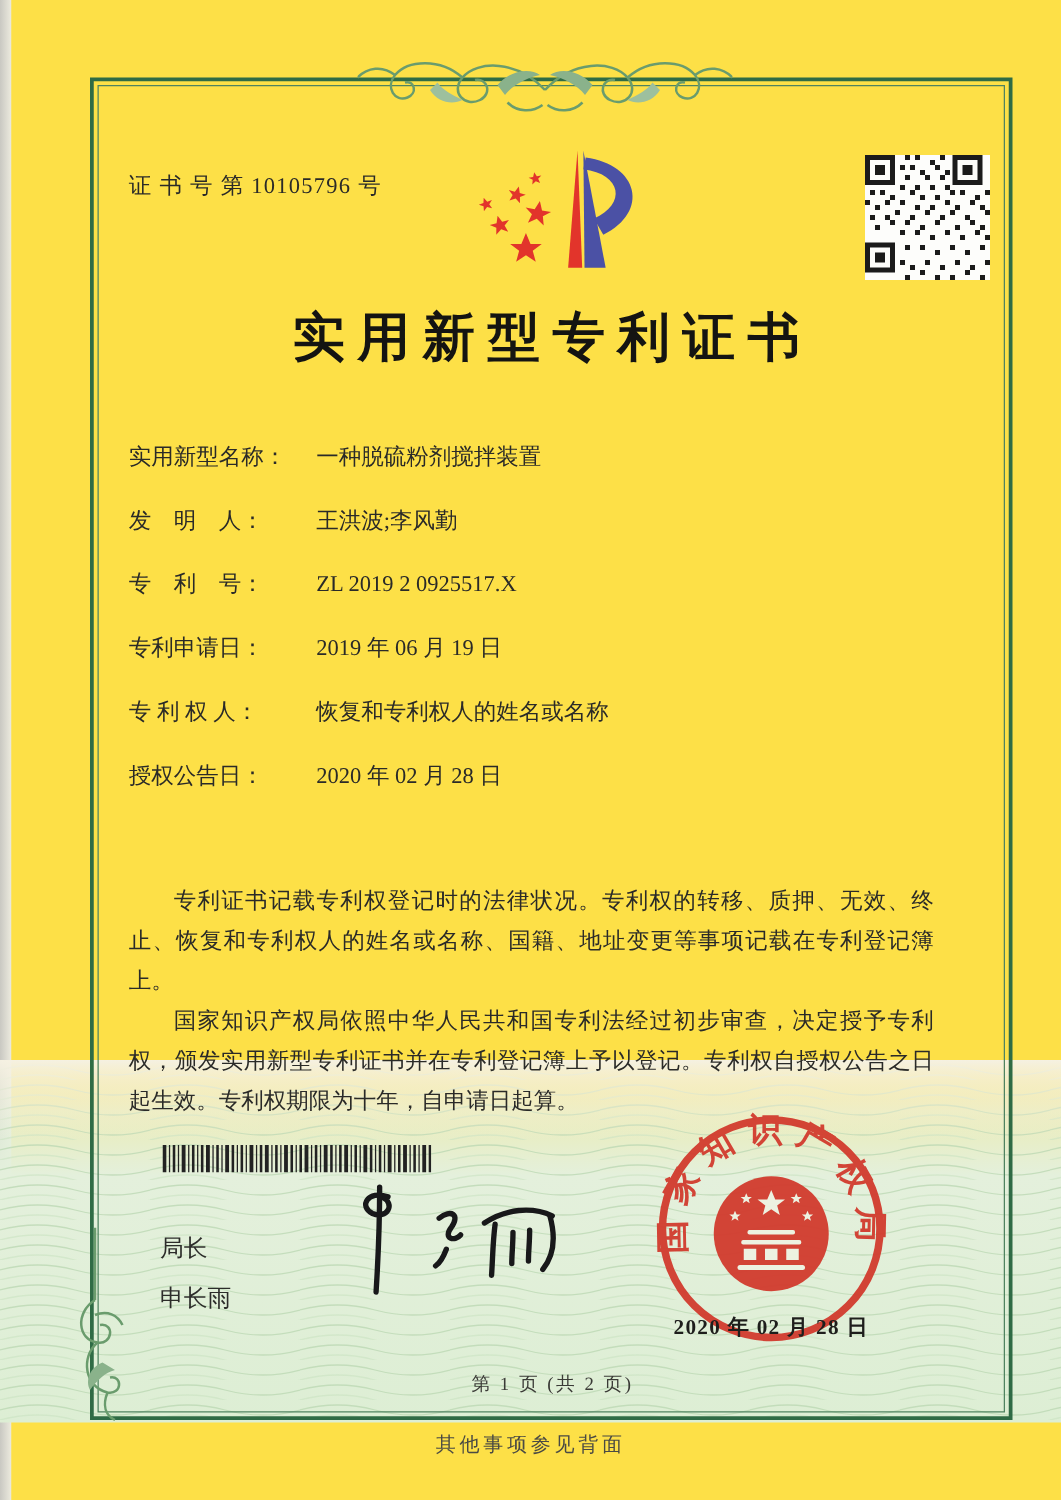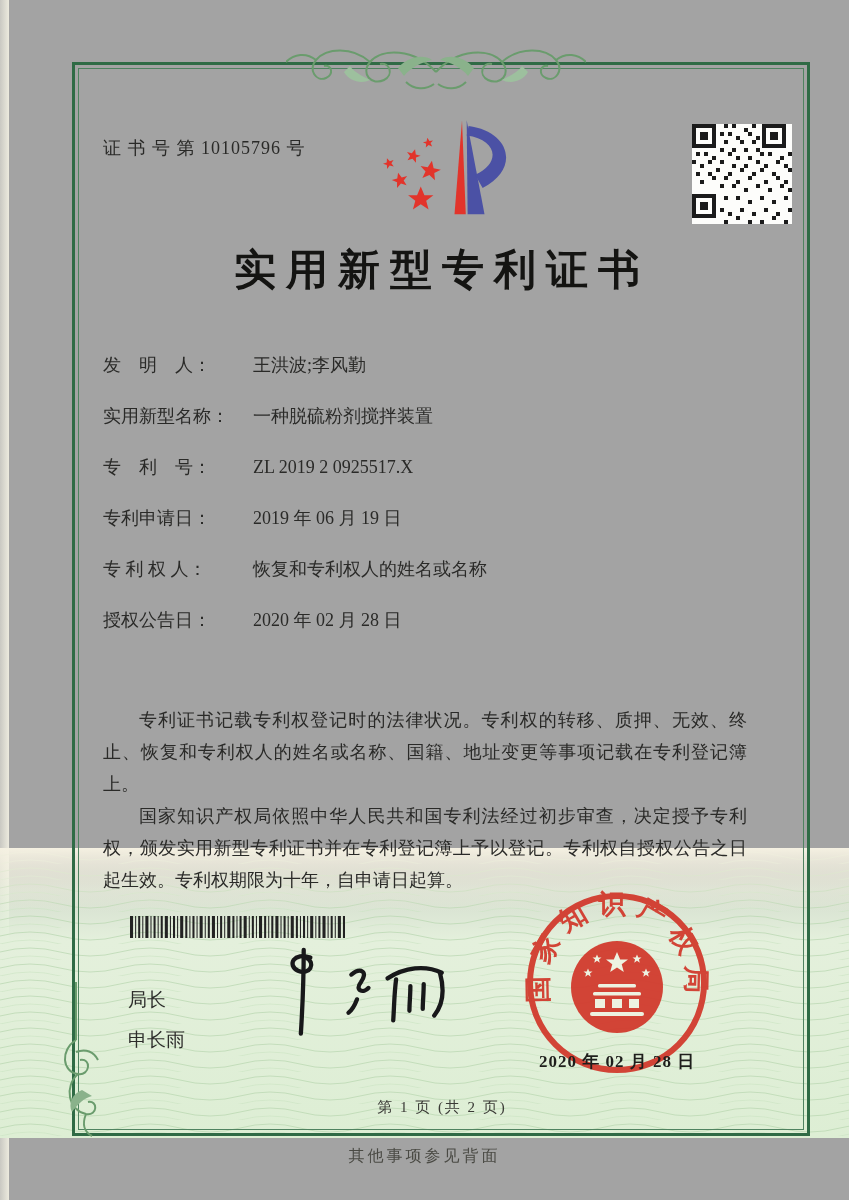--- a/index.html
+++ b/index.html
@@ -1,16 +1,16 @@
 <!DOCTYPE html>
 <html><head>
 <meta charset="utf-8">
 <style>
   html,body{margin:0;padding:0;background:#e8e6de;}
-  .page{position:relative;width:849px;height:1200px;background:#a3a3a3;overflow:hidden;
+  .page{position:relative;width:849px;height:1200px;background:#fde047;overflow:hidden;
         font-family:"Liberation Serif","DejaVu Serif",serif;color:#2a2a28;}
   .scan-edge{position:absolute;left:0;top:0;width:9px;height:100%;
         background:linear-gradient(90deg,#c9c8c2,#eceade);z-index:0;}
 
   
   .band{position:absolute;left:0;top:848px;width:849px;height:290px;z-index:1;
         background:linear-gradient(180deg,rgba(228,240,220,0) 0%,rgba(228,240,220,.75) 14%,#e4f0dc 32%,#ddeed4 100%);}
   .band svg{position:absolute;left:0;top:0;}
 
   
@@ -145,26 +145,26 @@
                M32,72h4v4h-4z M44,72h4v4h-4z M56,76h4v4h-4z M68,72h4v4h-4z M80,76h4v4h-4z M92,72h4v4h-4z
                M28,84h4v4h-4z M36,88h4v4h-4z M48,84h4v4h-4z M60,88h4v4h-4z M72,84h4v4h-4z M84,88h4v4h-4z M96,84h4v4h-4z
                M32,96h4v4h-4z M44,92h4v4h-4z M56,96h4v4h-4z M68,96h4v4h-4z M80,92h4v4h-4z M92,96h4v4h-4z"></path>
     </g>
   </svg>
 
   <h1 class="doc-title">实用新型专利证书</h1>
 
   <div class="fields">
     <div class="frow">
+      <span class="flabel">实用新型名称：</span>
+      <span class="fvalue">一种脱硫粉剂搅拌装置</span>
+    </div>
+    <div class="frow">
       <span class="flabel">发　明　人：</span>
       <span class="fvalue">王洪波;李风勤</span>
-    </div>
-    <div class="frow">
-      <span class="flabel">实用新型名称：</span>
-      <span class="fvalue">一种脱硫粉剂搅拌装置</span>
     </div>
     <div class="frow">
       <span class="flabel">专　利　号：</span>
       <span class="fvalue">ZL 2019 2 0925517.X</span>
     </div>
     <div class="frow">
       <span class="flabel">专利申请日：</span>
       <span class="fvalue">2019 年 06 月 19 日</span>
     </div>
     <div class="frow">

